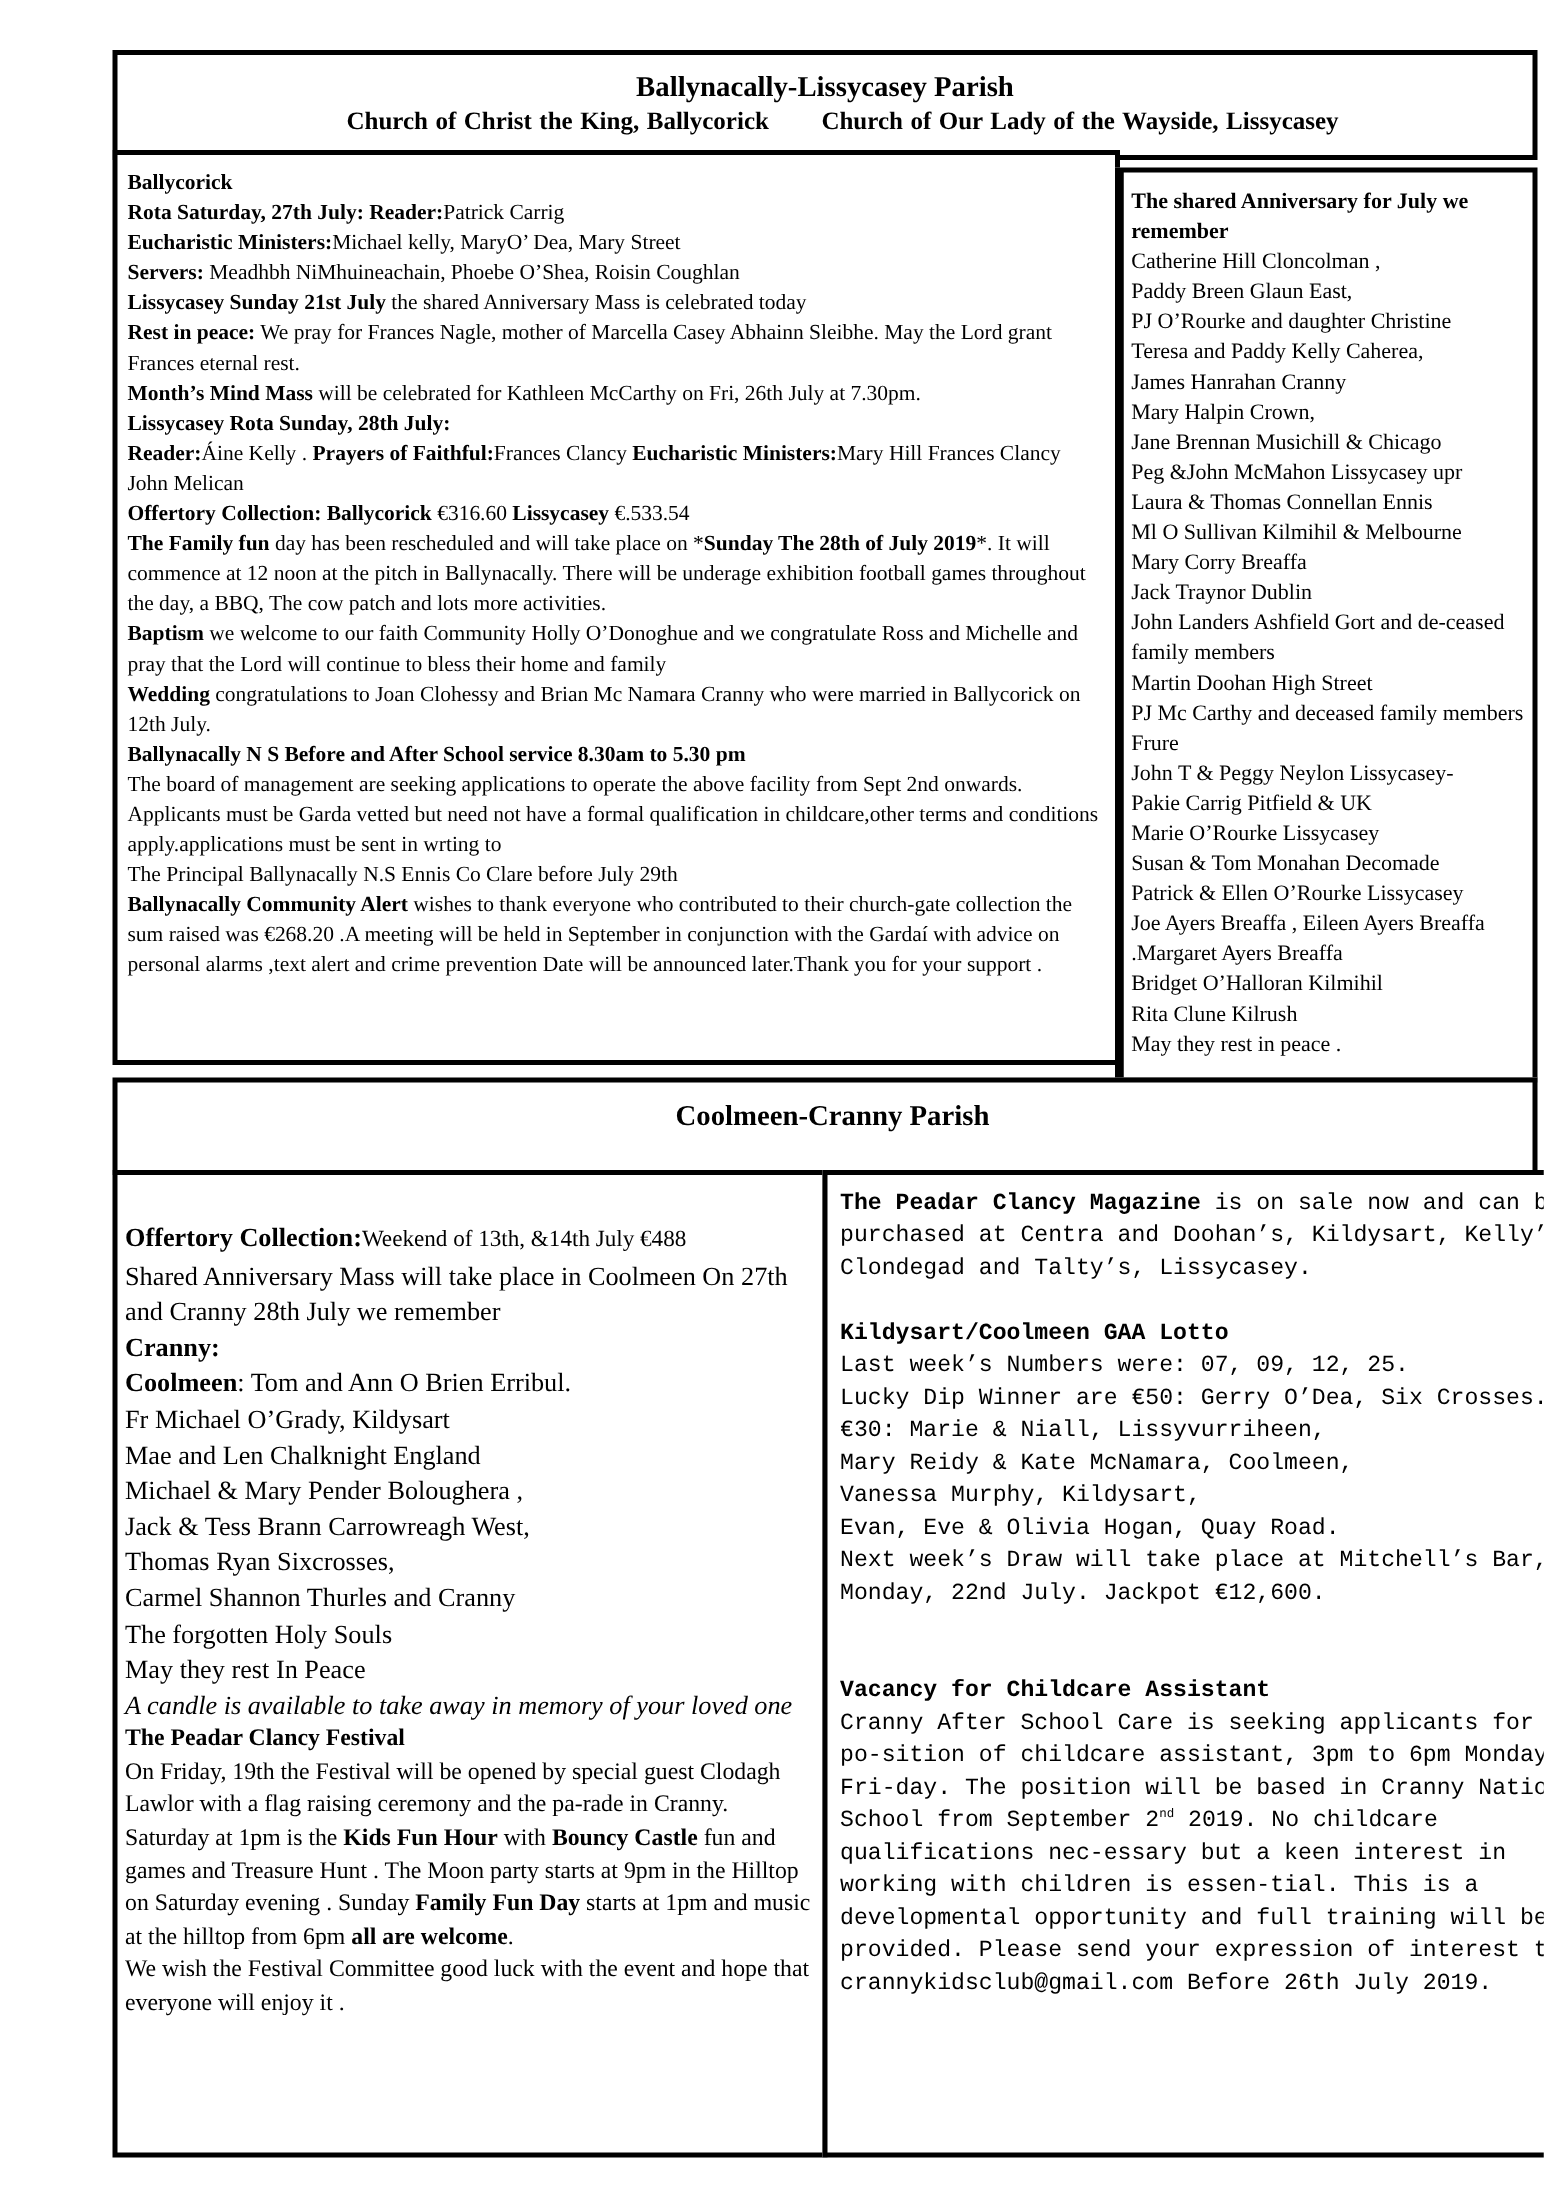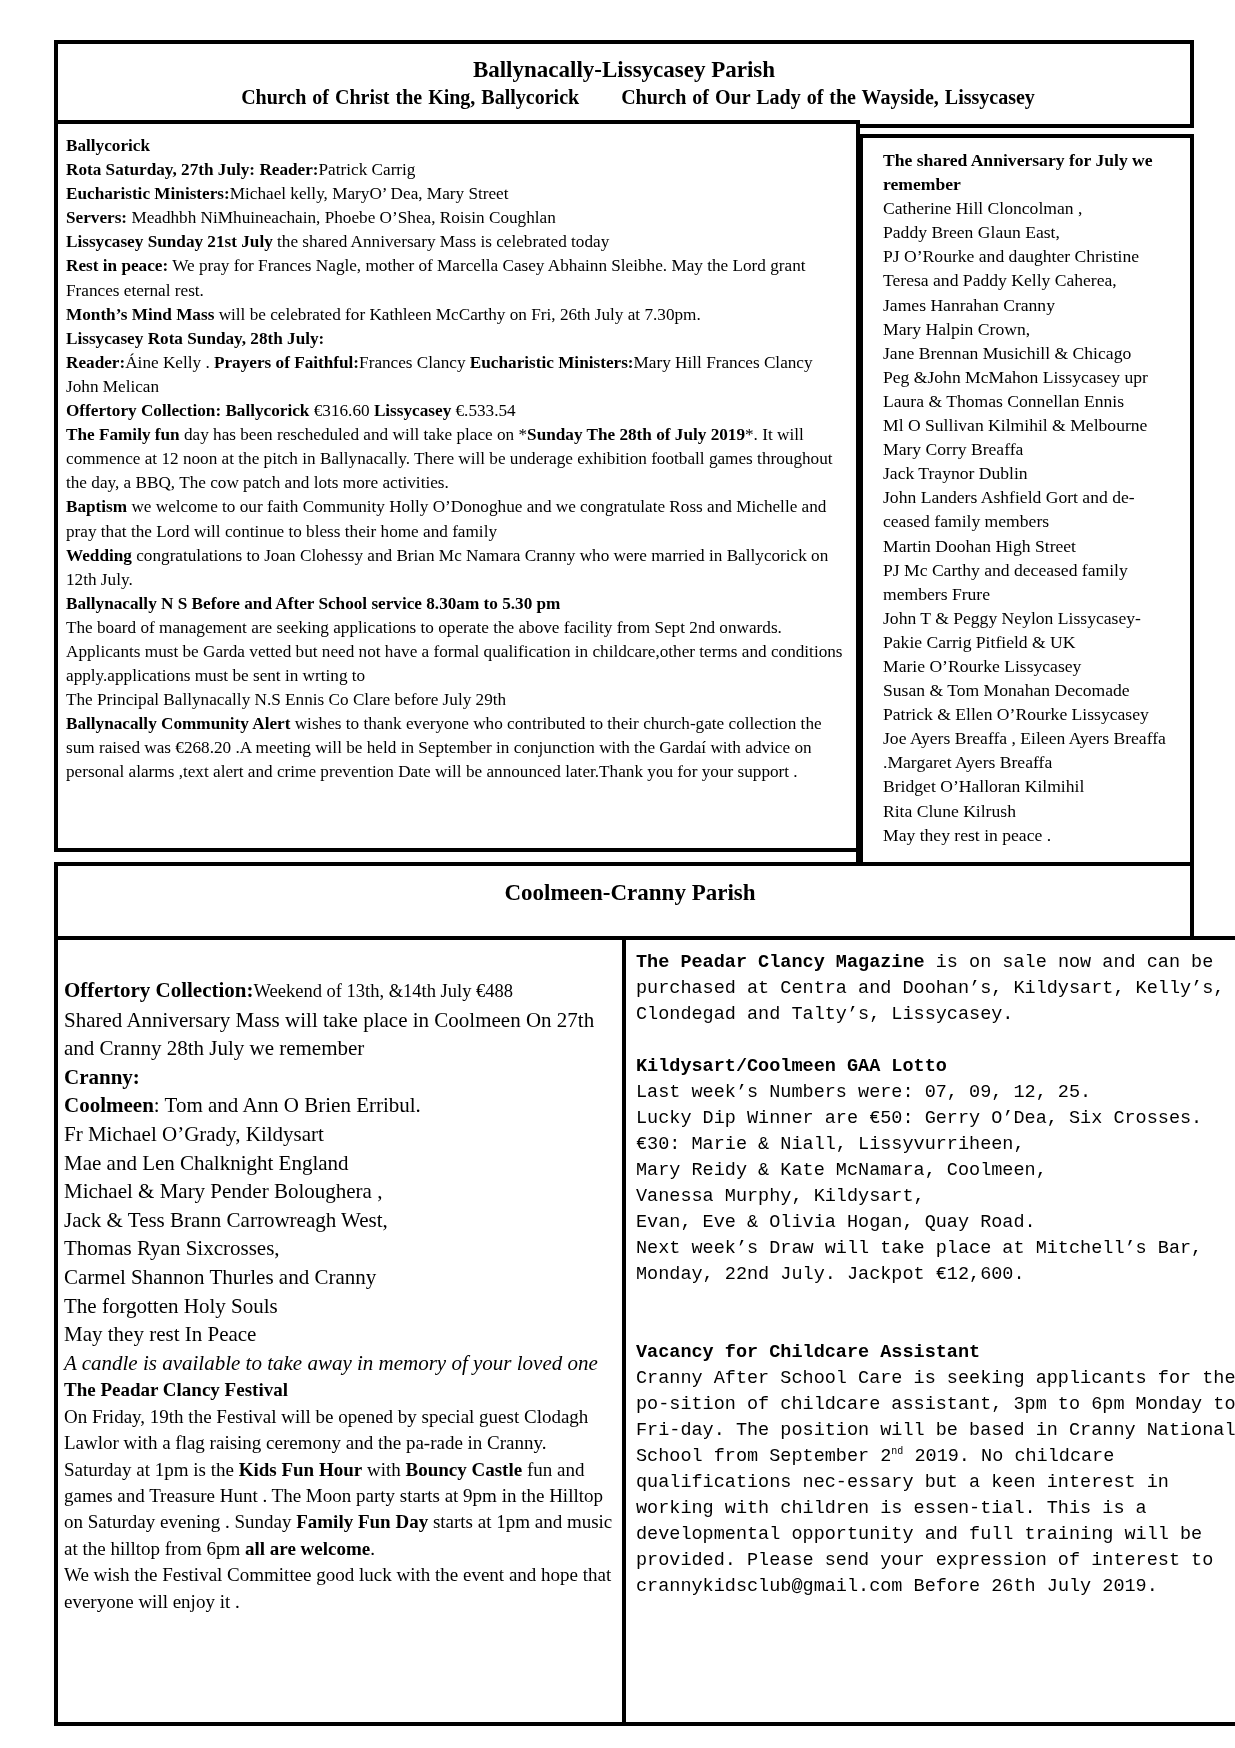--- a/index.html
+++ b/index.html
@@ -1,24 +1,24 @@
 <!DOCTYPE html>
 <html><head>
 <meta charset="utf-8">
 <style>
   html, body { margin: 0; padding: 0; background: #ffffff; }
   body { width: 1235px; height: 1748px; position: relative; font-family: "Liberation Serif", "DejaVu Serif", serif; color: #000; }
-  .box { position: absolute; box-sizing: border-box; border: 4px solid #000; background: #fff; }
+  .box { position: absolute; box-sizing: border-box; border: 4px solid #000; background: #fff; margin-left: 36px; }
   #header-box { left: 54px; top: 40px; width: 1140px; height: 88px; text-align: center; }
   #header-box .t1 { font-size: 23px; font-weight: bold; margin-top: 12px; line-height: 28px; }
   #header-box .t2 { font-size: 20px; font-weight: bold; line-height: 26px; word-spacing: 1px; padding-left: 28px; }
   #header-box .t2 span + span { margin-left: 42px; }
 
   #top-left { left: 54px; top: 120px; width: 806px; height: 732px; padding: 10px 8px; font-size: 17.2px; line-height: 24.1px; }
-  #top-right { left: 856px; top: 134px; width: 338px; height: 732px; border-left-width: 7px; padding: 10px 20px; font-size: 17.6px; line-height: 24.1px; }
+  #top-right { left: 856px; top: 134px; width: 338px; height: 732px; border-left-width: 7px; padding: 10px 6px; font-size: 17.6px; line-height: 24.1px; }
   #mid-box { left: 54px; top: 862px; width: 1140px; height: 78px; text-align: center; padding-left: 12px; }
   #mid-box .t { font-size: 23px; font-weight: bold; margin-top: 14px; }
 
   #bottom-left { left: 54px; top: 936px; width: 572px; height: 790px; padding: 36px 6px 8px 6px; font-size: 21px; line-height: 28.6px; }
   #bottom-right { left: 622px; top: 936px; width: 632px; height: 790px; padding: 10px 10px; font-size: 18.5px; line-height: 26px; font-family: Liberation Mono, monospace; }
 
   p { margin: 0; }
   b { font-weight: bold; }
   .gap { height: 26px; }
   .festival { font-size: 19px; line-height: 26.4px; }

